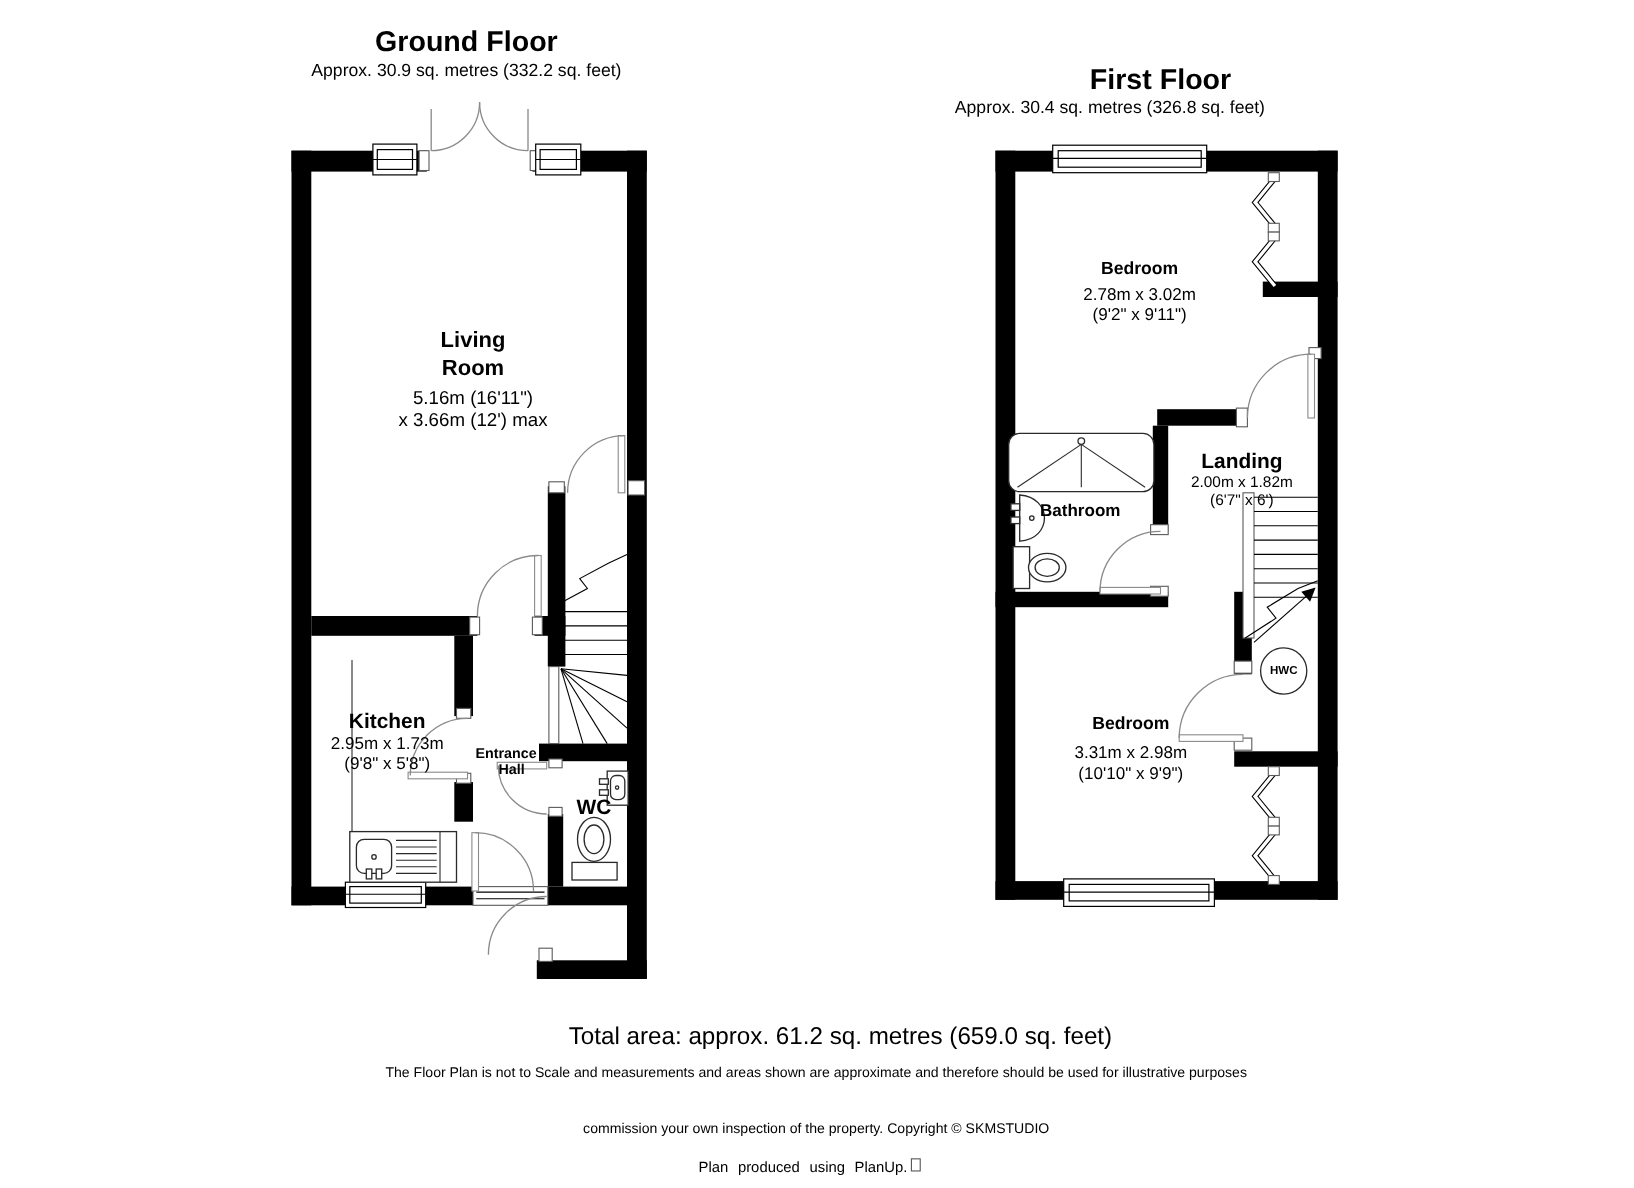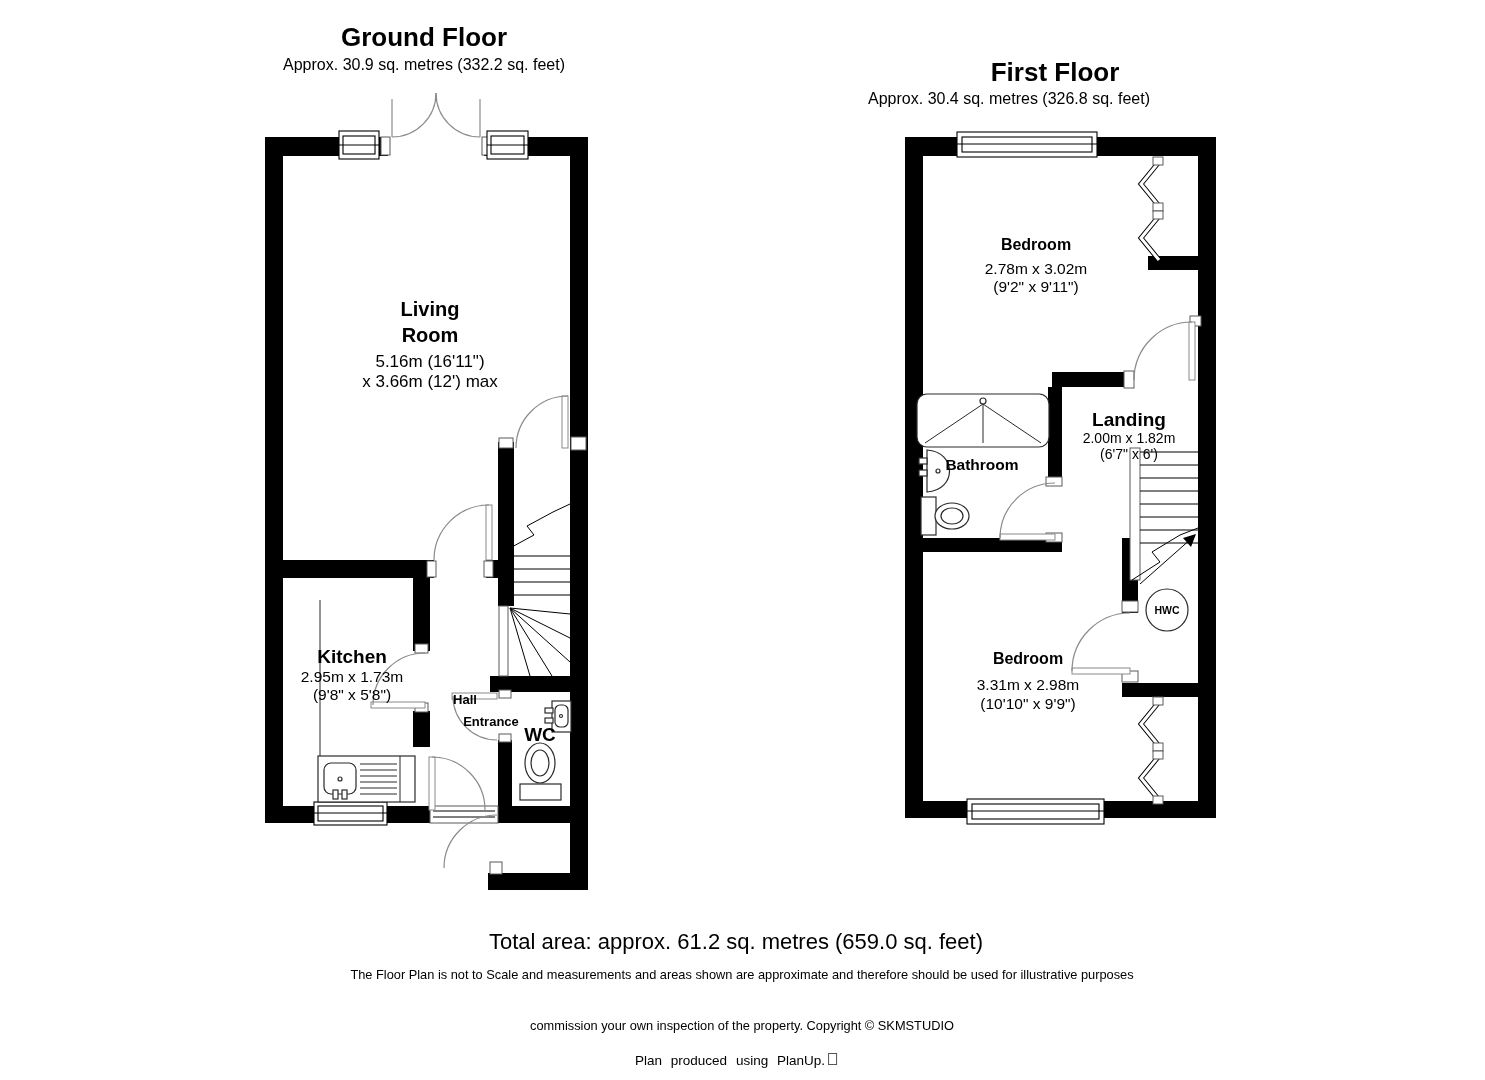--- a/index.html
+++ b/index.html
@@ -269,42 +269,42 @@
 
 <div class="lbl room-lg" style="left:430px;top:298px;">Living</div>
 <div class="lbl room-lg" style="left:430px;top:324px;">Room</div>
 <div class="lbl dim-lg" style="left:430px;top:352px;">5.16m (16'11")</div>
 <div class="lbl dim-lg" style="left:430px;top:372px;">x 3.66m (12') max</div>
 
 <div class="lbl room-md" style="left:352px;top:646px;">Kitchen</div>
 <div class="lbl dim-md" style="left:352px;top:668px;">2.95m x 1.73m</div>
 <div class="lbl dim-md" style="left:352px;top:686px;">(9'8" x 5'8")</div>
 
-<div class="lbl room-xs" style="left:491px;top:677px;margin-top:37px;">Entrance</div>
+<div class="lbl room-xs" style="left:460px;top:677px;">Entrance</div>
 <div class="lbl room-xs" style="left:465px;top:692px;">Hall</div>
 
 <div class="lbl room-md" style="left:540px;top:724px;">WC</div>
 
 <div class="lbl room-md2" style="left:1036px;top:236px;">Bedroom</div>
 <div class="lbl dim-md" style="left:1036px;top:260px;">2.78m x 3.02m</div>
 <div class="lbl dim-md" style="left:1036px;top:278px;">(9'2" x 9'11")</div>
 
 <div class="lbl room-sm" style="left:982px;top:456px;">Bathroom</div>
 
 <div class="lbl room-md" style="left:1129px;top:409px;">Landing</div>
 <div class="lbl dim-sm" style="left:1129px;top:430px;">2.00m x 1.82m</div>
 <div class="lbl dim-sm" style="left:1129px;top:446px;">(6'7" x 6')</div>
 
 <div class="lbl room-md2" style="left:1028px;top:650px;">Bedroom</div>
 <div class="lbl dim-md" style="left:1028px;top:676px;">3.31m x 2.98m</div>
 <div class="lbl dim-md" style="left:1028px;top:695px;">(10'10" x 9'9")</div>
 
 <div class="lbl hwc" style="left:1167px;top:604px;">HWC</div>
 
-<div class="lbl total" style="left:736px;top:929px;">Total area: approx. 61.2 sq. metres (659.0 sq. feet)</div>
+<div class="lbl total" style="left:764px;top:929px;">Total area: approx. 61.2 sq. metres (659.0 sq. feet)</div>
 
 <div class="lbl disc" style="left:742px;top:967px;">The Floor Plan is not to Scale and measurements and areas shown are approximate and therefore should be used for illustrative purposes</div>
 <div class="lbl disc" style="left:742px;top:1018px;">commission your own inspection of the property. Copyright © SKMSTUDIO</div>
 
 <div class="lbl credit" style="left:736px;top:1053px;">
   <span>Plan produced using PlanUp.</span><span class="glyphbox"></span>
 </div>
 
 </div>
 

